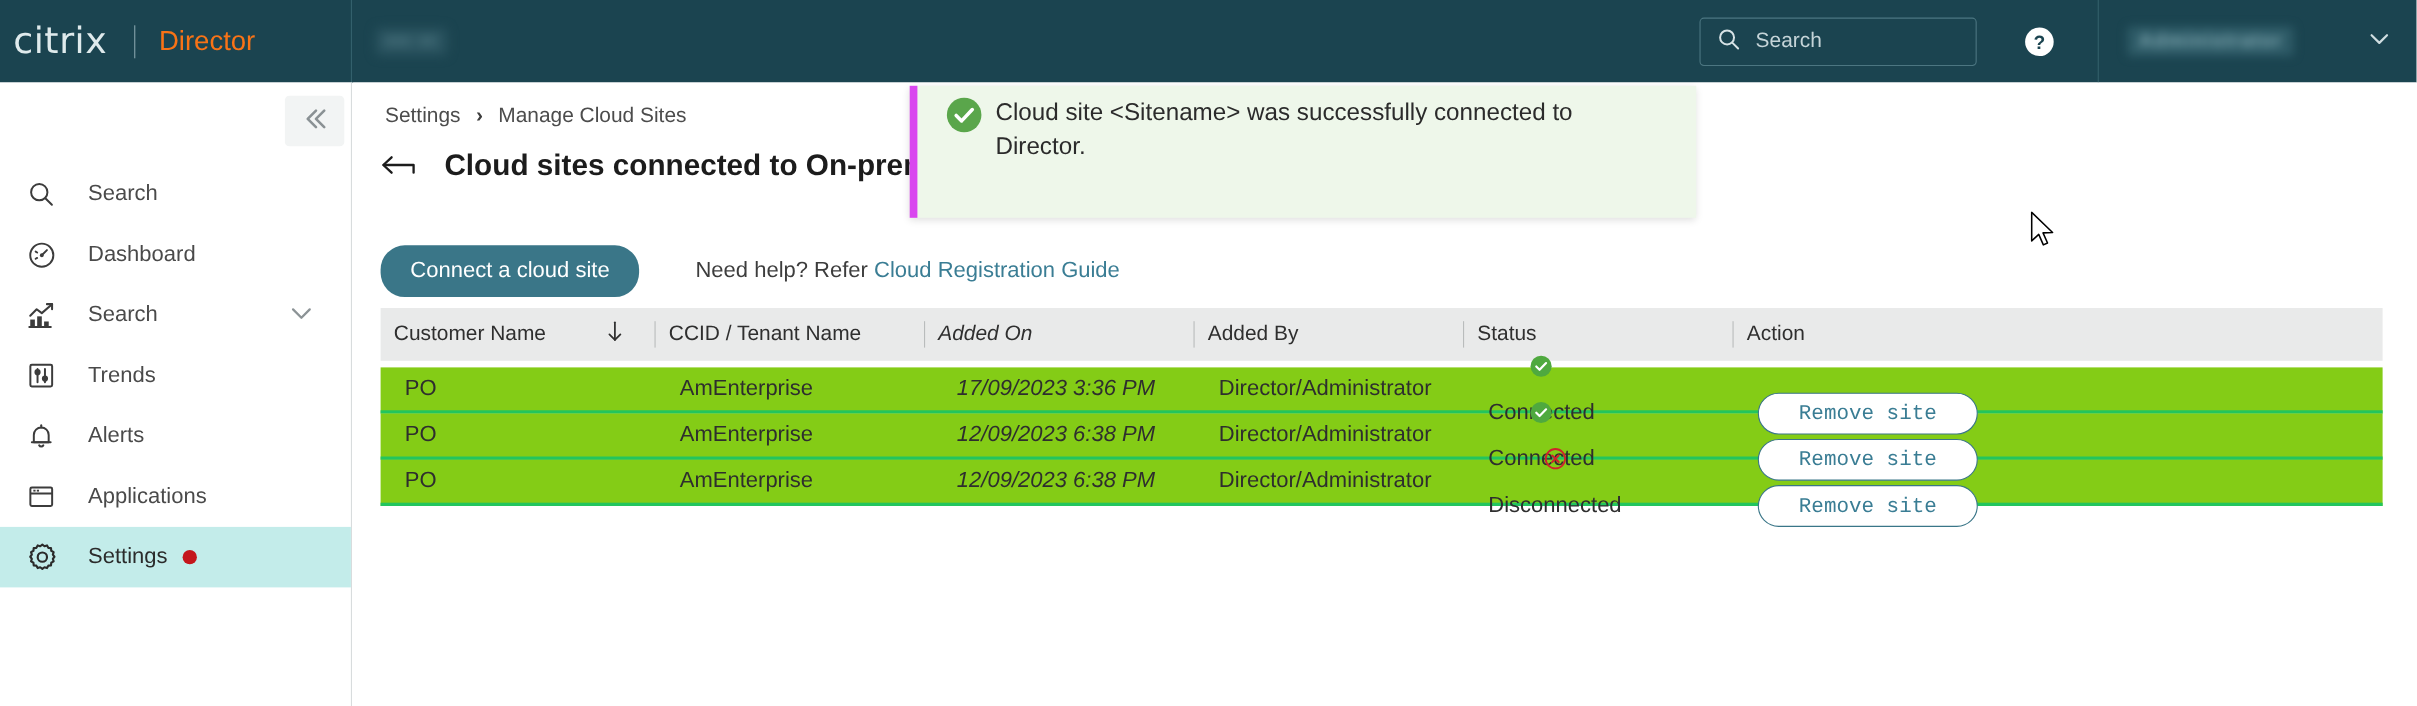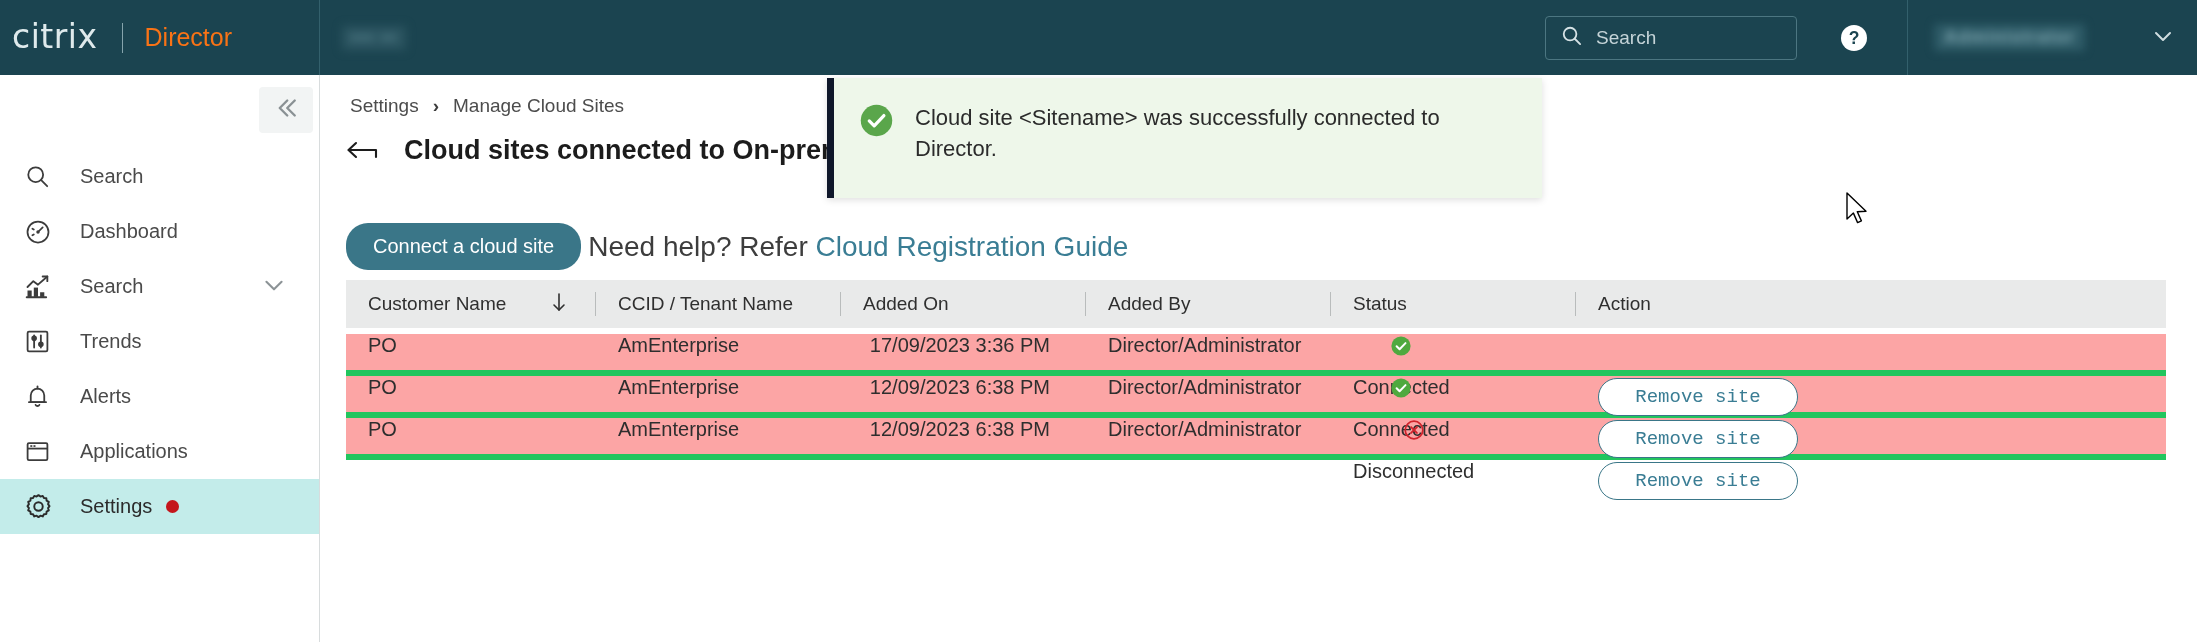--- a/index.html
+++ b/index.html
@@ -137,83 +137,83 @@
     display: flex; align-items: center; gap: 22px;
   }
   .back-arrow { cursor: pointer; width: 36px; height: 30px; }
   .page-title {
     font-size: 27px; font-weight: 700; color: #1c1c1c;
     white-space: nowrap;
   }
 
   .action-row {
     position: absolute; top: 148px; left: 25px;
-    display: flex; align-items: center; gap: 7px;
+    display: flex; align-items: center; gap: 19px;
   }
   .primary-btn {
     background: #3a7688; color: #ffffff;
     font-size: 20px; border: none; border-radius: 22px;
     padding: 12px 27px; cursor: pointer;
     font-family: "Liberation Sans", sans-serif;
   }
-  .help-text { font-size: 28px; color: #3d3d3d; }
+  .help-text { font-size: 20px; color: #3d3d3d; margin-left: 32px; }
   .help-link { color: #3a7d94; text-decoration: none; cursor: pointer; }
 
   
   .tbl { position: absolute; top: 205px; left: 25px; width: 1820px; }
   .tbl-head {
     display: flex; align-items: center;
     background: #e9eaea; height: 48px;
   }
   .th {
     font-size: 19px; color: #2f2f2f;
     display: flex; align-items: center;
-    padding-left: 22px; height: 48px;
+    padding-left: 12px; height: 48px;
     position: relative;
   }
   .th .divider {
     position: absolute; right: 0; top: 12px;
     width: 1px; height: 24px; background: #b9bcbc;
   }
   .sort-arrow { margin-left: auto; margin-right: 26px; }
 
   .tr {
-    display: flex; align-items: flex-start;
-    height: 42px; border-bottom: 6px solid #22c55e;
-    background: #fca5a5;
+    display: flex; align-items: center;
+    height: 42px; border-bottom: 3px solid #22c55e;
+    background: #84cc16;
   }
   .td { font-size: 20px; color: #2e2e2e; padding-left: 22px; display: flex; align-items: center; }
 
   .c1 { width: 250px; }
   .c2 { width: 245px; }
-  .c3 { width: 245px; }
+  .c3 { width: 245px; font-style: italic; }
   .c4 { width: 245px; }
   .c5 { width: 245px; }
   .c6 { width: 290px; }
 
   .td.c3 { justify-content: flex-end; padding-right: 36px; padding-left: 0; }
   .status-cell { display: flex; align-items: center; gap: 13px; flex-direction: column; }
   .ghost-btn {
     border: 1px solid #3a7688; color: #3a7d94; background: #fff;
     border-radius: 20px; font-size: 19px;
     padding: 7px 0; width: 200px; text-align: center; cursor: pointer;
     font-family: Liberation Mono, monospace;
     margin-top: 44px;
   }
   .rowspacer { height: 6px; }
 
   
   .toast {
     position: absolute; top: 78px; left: 827px;
     width: 715px; min-height: 120px;
     background: #eef7ea;
-    border-left: 7px solid #0f172a;
+    border-left: 7px solid #d946ef;
     box-shadow: 0 2px 7px rgba(0,0,0,.13);
-    display: flex; align-items: flex-start; gap: 20px;
-    padding: 24px 26px 24px 24px;
+    display: flex; align-items: flex-start; gap: 10px;
+    padding: 8px 26px 24px 24px;
     z-index: 30;
   }
   .toast-msg {
     font-size: 22px; color: #2b2b2b; line-height: 1.42;
     max-width: 600px;
   }
 
   
   .cursor { position: absolute; left: 1845px; top: 192px; z-index: 60; }
 </style>

